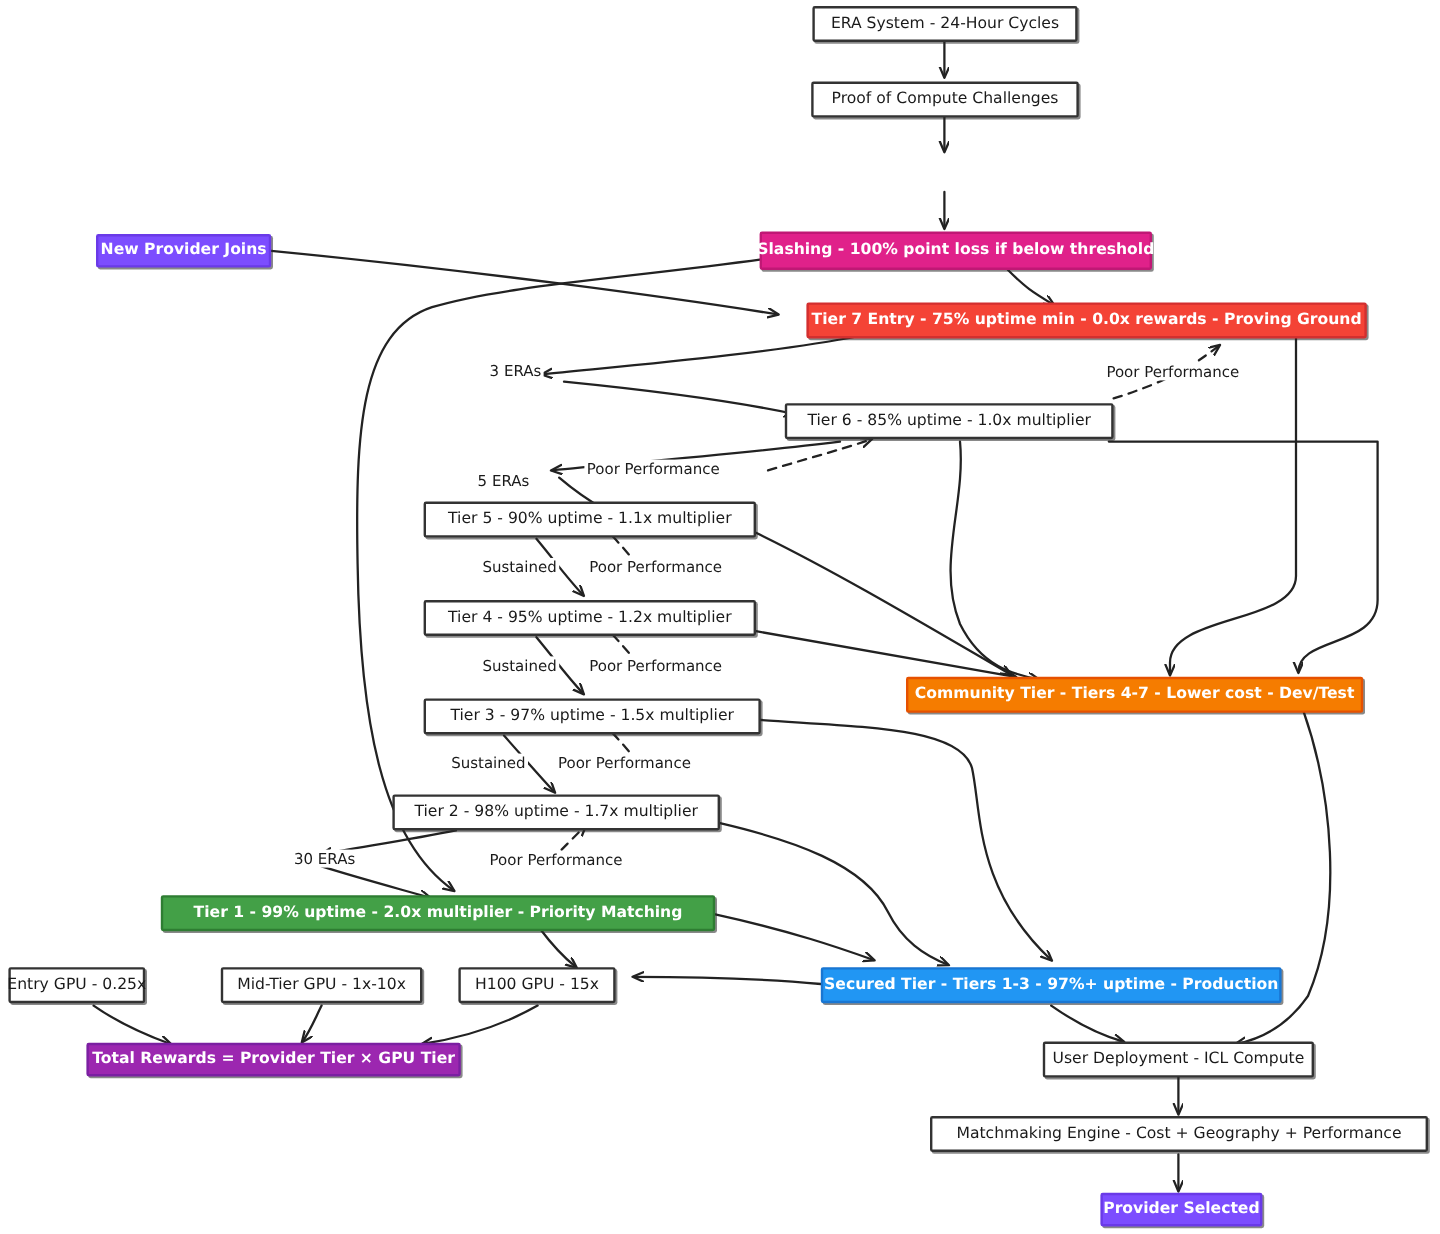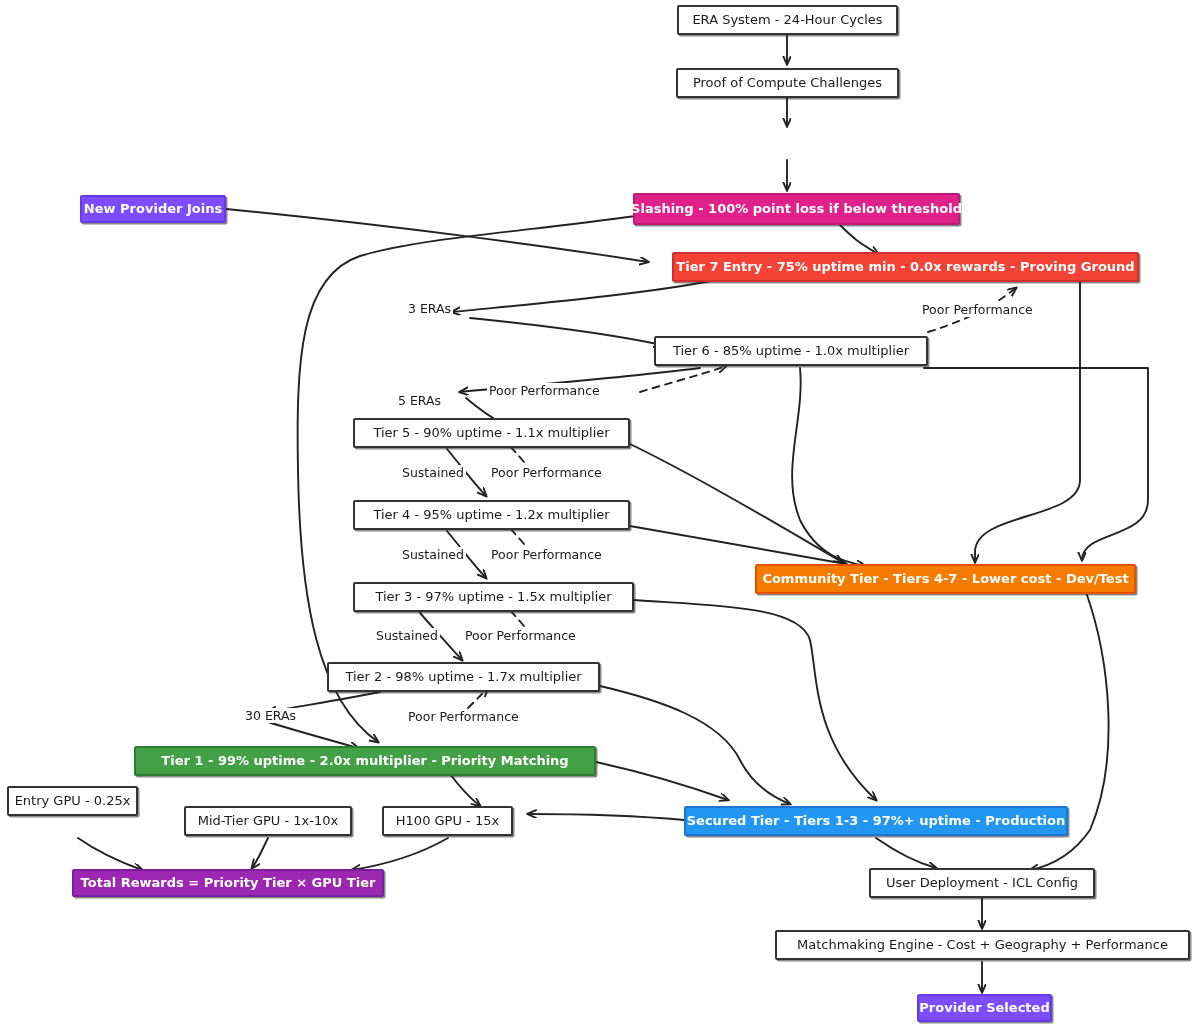--- a/index.html
+++ b/index.html
@@ -181,38 +181,38 @@
   </div>
 
   <div class="node filled" style="left:755px; top:564px; width:381px; height:30px; background:#F57C00; border-color:#E65100;">
     <span>Community Tier - Tiers 4-7 - Lower cost - Dev/Test</span>
   </div>
 
   <div class="node filled" style="left:684px; top:806px; width:384px; height:30px; background:#2196F3; border-color:#1976D2;">
     <span>Secured Tier - Tiers 1-3 - 97%+ uptime - Production</span>
   </div>
 
-  <div class="node" style="left:7px; top:786px; width:131px; height:30px;">
+  <div class="node" style="left:7px; top:806px; width:114px; height:30px;">
     <span>Entry GPU - 0.25x</span>
   </div>
 
   <div class="node" style="left:184px; top:806px; width:168px; height:30px;">
     <span>Mid-Tier GPU - 1x-10x</span>
   </div>
 
   <div class="node" style="left:382px; top:806px; width:131px; height:30px;">
     <span>H100 GPU - 15x</span>
   </div>
 
   <div class="node filled" style="left:72px; top:869px; width:312px; height:28px; background:#9C27B0; border-color:#7B1FA2;">
-    <span>Total Rewards = Priority Tier × GPU Tier</span>
+    <span>Total Rewards = Provider Tier × GPU Tier</span>
   </div>
 
   <div class="node" style="left:869px; top:868px; width:226px; height:30px;">
-    <span>User Deployment - ICL Config</span>
+    <span>User Deployment - ICL Compute</span>
   </div>
 
   <div class="node" style="left:775px; top:930px; width:415px; height:30px;">
     <span>Matchmaking Engine - Cost + Geography + Performance</span>
   </div>
 
   <div class="node filled" style="left:917px; top:994px; width:135px; height:27px; background:#7C4DFF; border-color:#6A3AE8;">
     <span>Provider Selected</span>
   </div>
 

